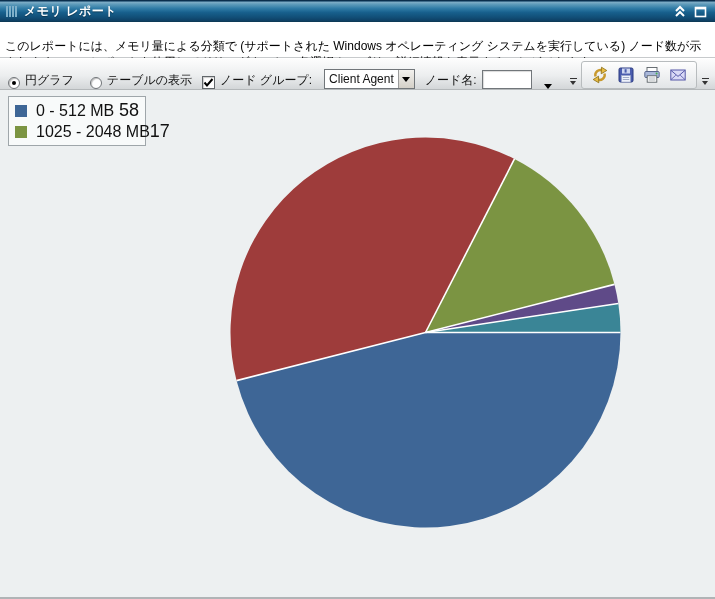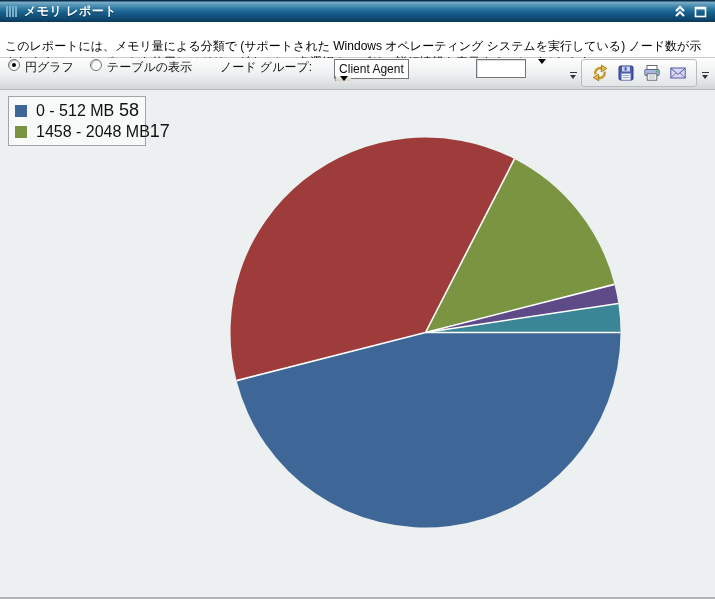--- a/index.html
+++ b/index.html
@@ -33,30 +33,30 @@
     background: #ffffff; border-bottom: 1px solid #c7cacc;
     padding: 16px 6px 0 5px; line-height: 16px; font-size: 12px; color: #000;
   }
 
   
   .toolbar {
     position: absolute; left: 0; top: 58px; width: 715px; height: 32px;
     background: linear-gradient(180deg, #fdfdfd 0%, #eceeef 55%, #d3d6d8 100%);
     border-top: 1px solid #ffffff;
     border-bottom: 1px solid #b4b8ba;
-    display: flex; align-items: flex-start; padding: 0 4px 0 8px;
+    display: flex; align-items: flex-end; padding: 0 4px 0 8px;
   }
   .radio { width: 12px; height: 12px; border-radius: 50%; background: #fff; border: 1px solid #707478;
            box-shadow: inset 1px 1px 1px rgba(0,0,0,.25); position: relative; flex: 0 0 auto; }
   .radio.checked::after { content: ""; position: absolute; left: 3px; top: 3px; width: 4px; height: 4px; border-radius: 50%; background: #000; }
   .ctl-label { margin: 0 0 0 5px; white-space: nowrap; }
   .gap-lg { margin-left: 16px; } .gap-md { margin-left: 10px; margin-top: 46px; }
   .checkbox { width: 13px; height: 13px; background: #fff; border: 1px solid #61666a;
               box-shadow: inset 1px 1px 1px rgba(0,0,0,.2); display: flex; align-items: center; justify-content: center; flex: 0 0 auto; }
-  .combobox { margin-left: 22px; display: flex; height: 20px; border: 1px solid #71767a; background: #fff; align-items: stretch; flex-direction: column; }
+  .combobox { margin-left: 12px; display: flex; height: 20px; border: 1px solid #71767a; background: #fff; align-items: stretch; }
   .combobox .cb-value { padding: 2px 4px 0 4px; min-width: 66px; font-size: 12px; white-space: nowrap; }
   .cb-btn { width: 16px; background: linear-gradient(180deg,#f2f1ee,#d4d0c8); border-left: 1px solid #9b9b9b;
             display: flex; align-items: center; justify-content: center; }
   .tri-down { width: 0; height: 0; border-left: 4px solid transparent; border-right: 4px solid transparent; border-top: 5px solid #000; }
   .text-input { margin-left: 5px; width: 50px; height: 19px; background: #fff; border: 1px solid #71767a;
                 box-shadow: inset 1px 1px 1px rgba(0,0,0,.15); font-size: 12px; padding: 0 3px; }
   .free-arrow { margin-left: 12px; display: flex; align-items: center; }
   .spacer { flex: 1; }
   .overflow-btn { width: 12px; height: 24px; display: flex; flex-direction: column; align-items: center; justify-content: flex-end;
                   padding-bottom: 4px; gap: 2px; }
@@ -208,19 +208,19 @@
         <line x1="425.5" y1="242.5" x2="618.3220111139001" y2="213.4367580956458" stroke="#ffffff" stroke-width="1.6"></line>
       </svg>
     <div class="legend" id="legend">
         <div class="legend-row">
           <span class="legend-swatch" style="background: rgb(62, 102, 150);"></span>
           <span class="legend-label">0 - 512 MB</span>
           <span class="legend-count">58</span>
         </div>
         <div class="legend-row">
           <span class="legend-swatch" style="background: rgb(123, 148, 66);"></span>
-          <span class="legend-label">1458 - 2048 MB</span>
+          <span class="legend-label">1025 - 2048 MB</span>
           <span class="legend-count">17</span>
         </div>
       </div>
   </div>
 
 </div>
 
 </body></html>

